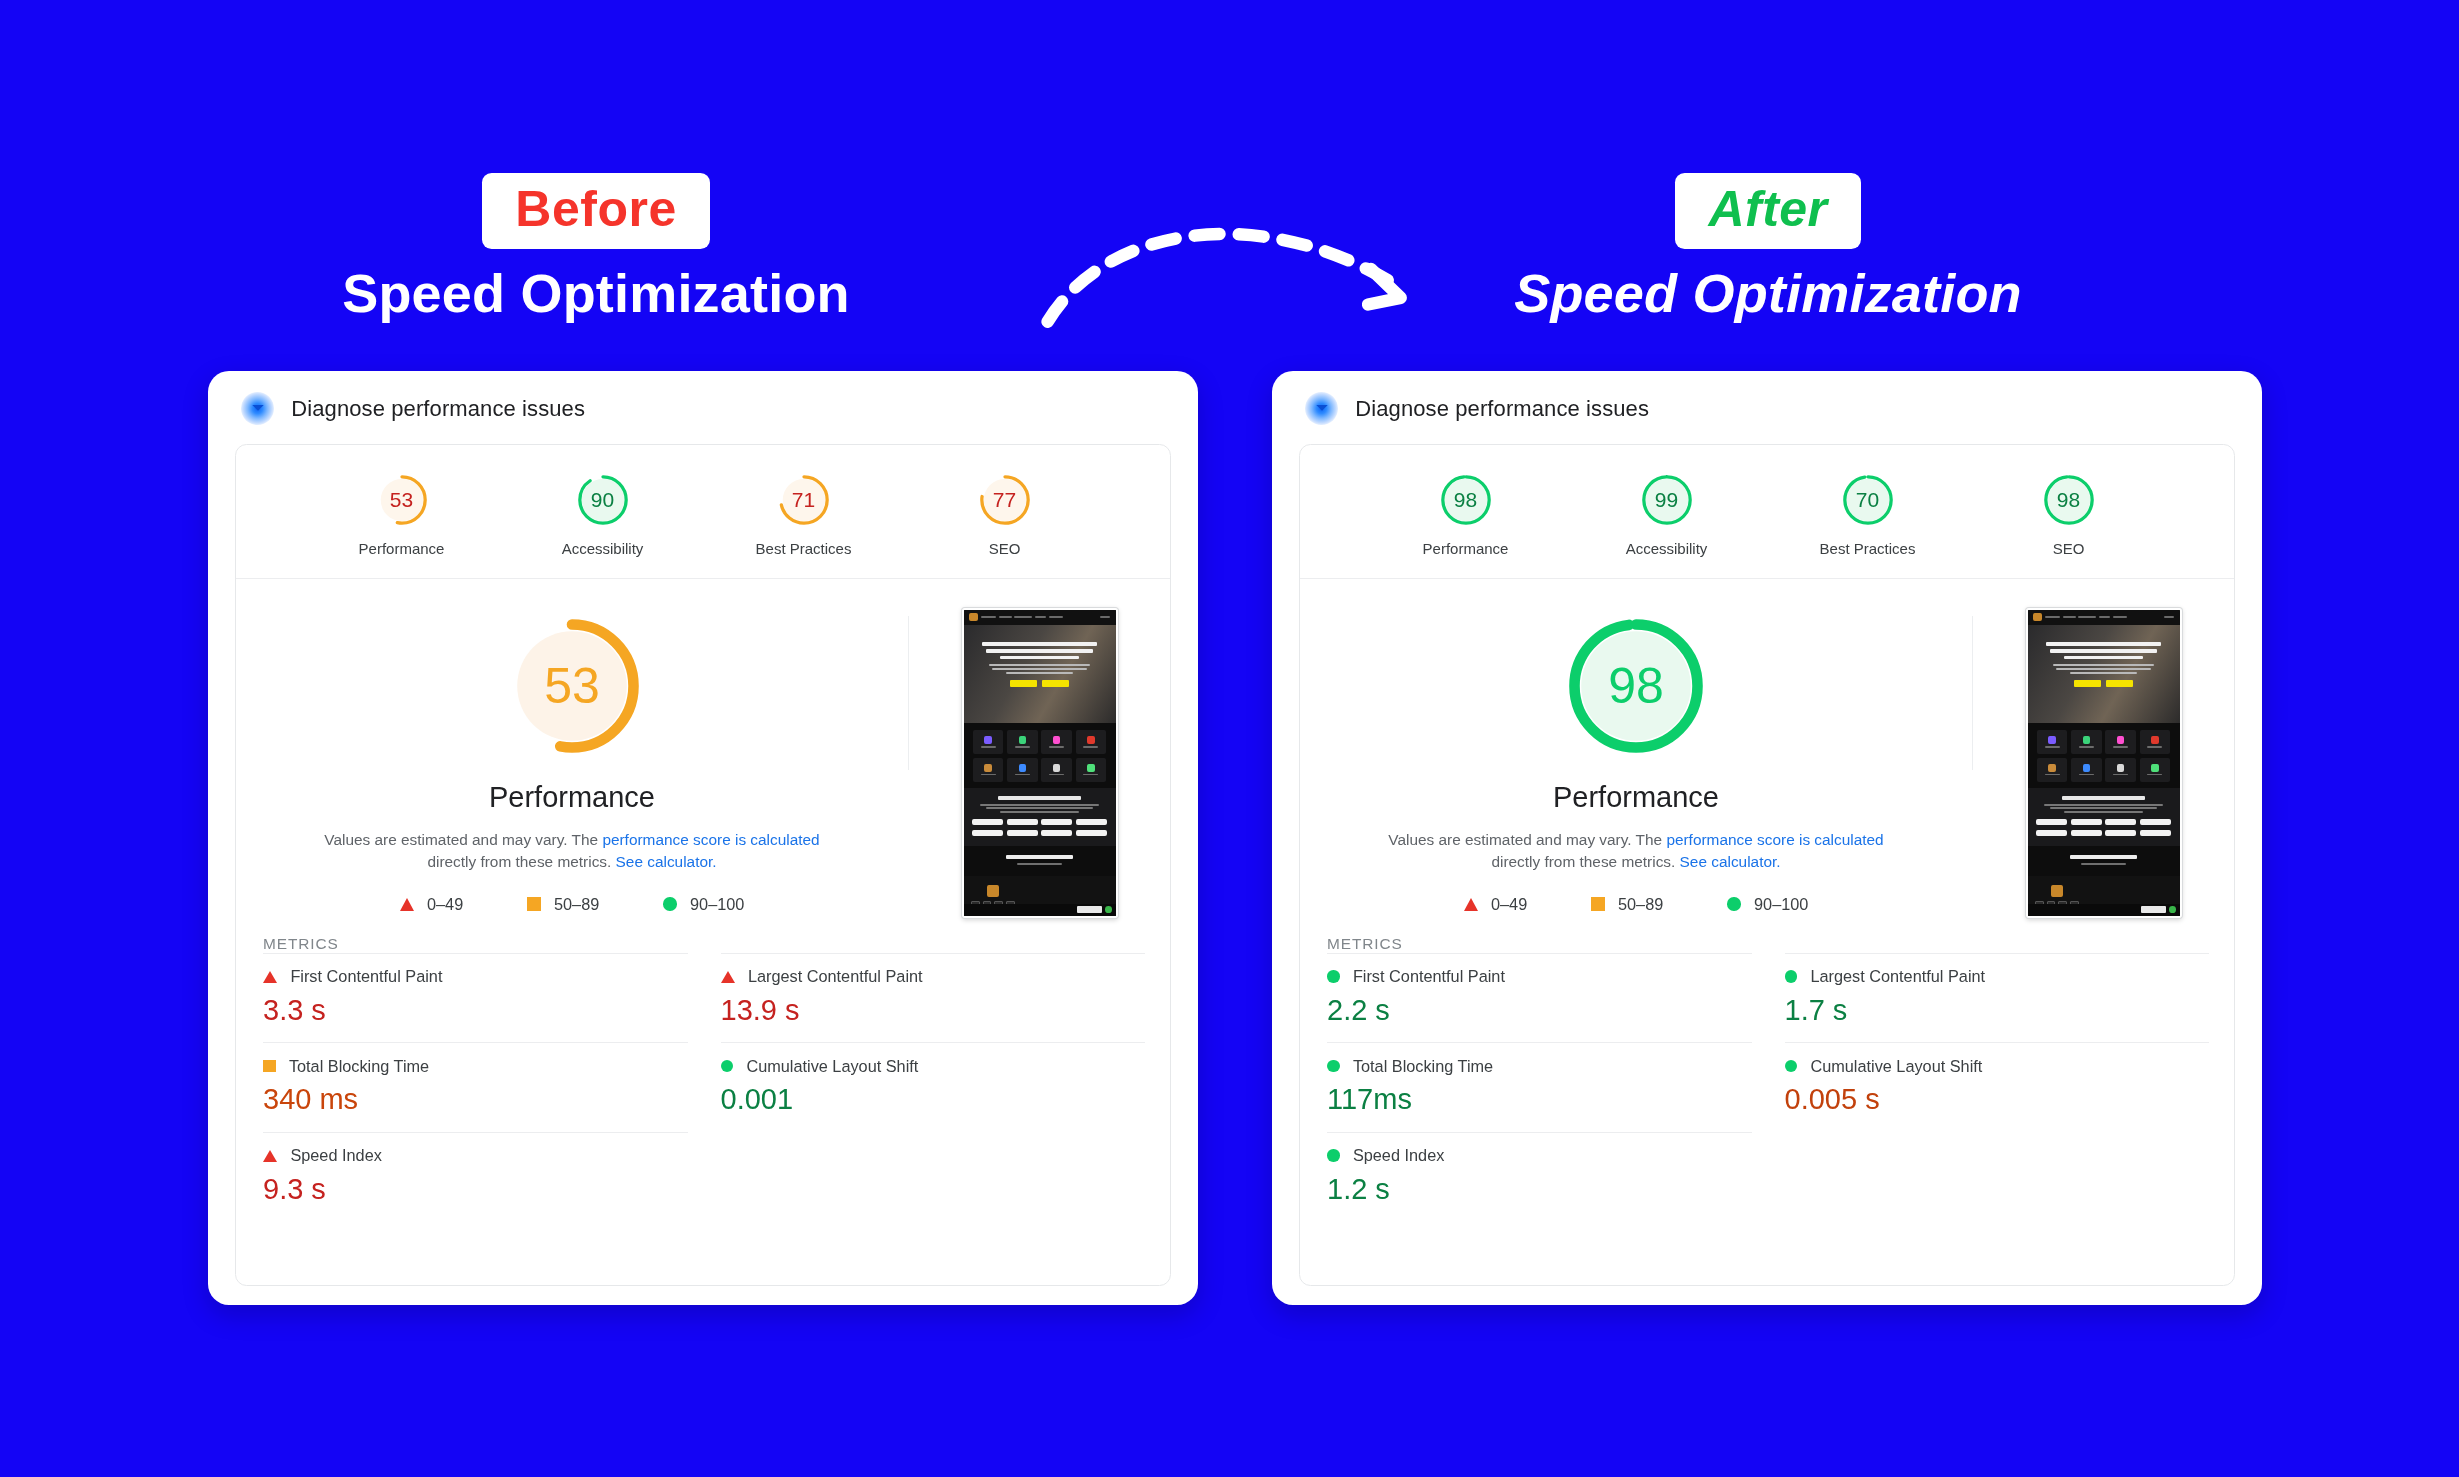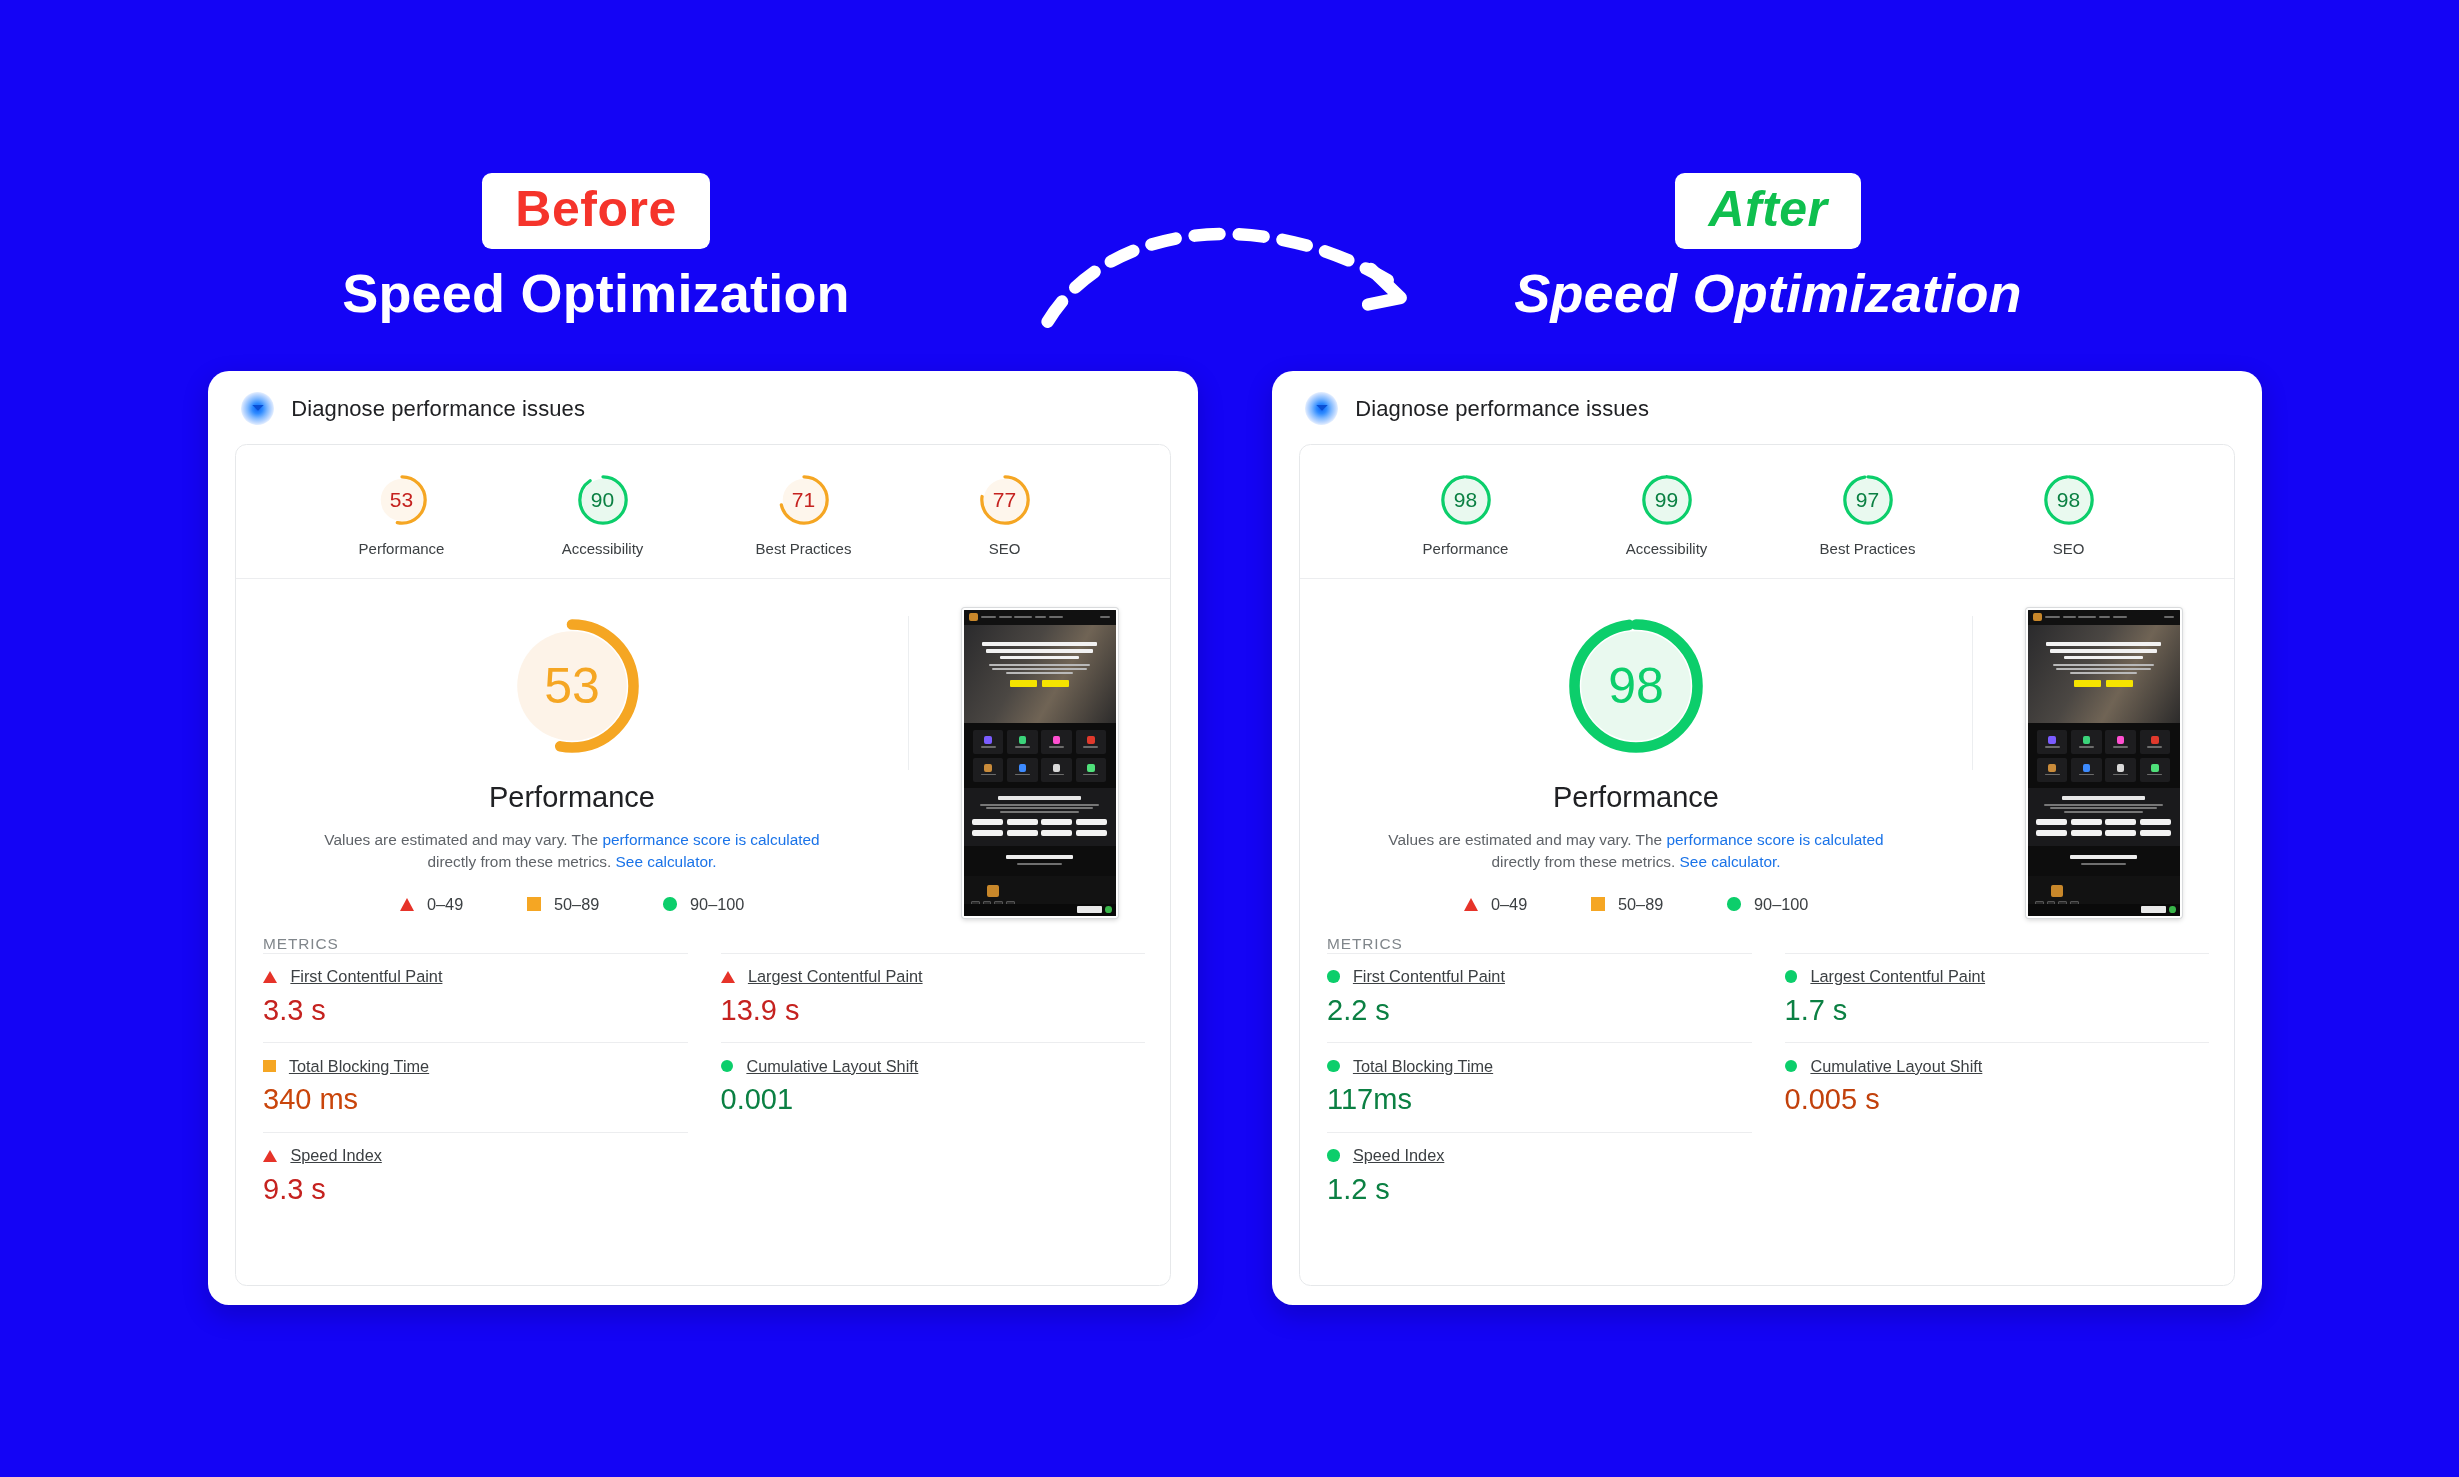--- a/index.html
+++ b/index.html
@@ -162,21 +162,21 @@
 
   
   .metrics-label{
     font-size:15.4px;color:#80868b;letter-spacing:0.9px;
     padding:17.3px 0 0 27px;
   }
   .metrics-grid{display:flex;padding:0 25px 0 27px;gap:33px;}
   .mcol{flex:1;}
   .mrow{border-top:1px solid #ecedef;padding:13.4px 0 15.4px;}
   .mrow .mhead{display:flex;align-items:center;gap:13.4px;}
-  .mrow .mname{font-size:16.3px;color:#3c4043;text-decoration:underline;}
+  .mrow .mname{font-size:16.3px;color:#3c4043;}
   .mrow .mval{font-size:29px;margin-top:7.7px;margin-left:0;}
   .m-ico-tri{width:0;height:0;border-left:7.7px solid transparent;border-right:7.7px solid transparent;border-bottom:12.5px solid #e63329;}
   .m-ico-sq{width:12.5px;height:12.5px;background:#f5a623;}
   .m-ico-dot{width:12.5px;height:12.5px;border-radius:50%;background:#0CCE6B;}
 </style>
 </head>
 <body>
 
 <div class="stage">
 
@@ -479,21 +479,21 @@
           </div>
           <div class="score-label">Accessibility</div>
         </div>
 
         <div class="score-item">
           <div class="gauge-sm">
             <svg width="56" height="56" viewBox="0 0 58 58">
               <circle cx="29" cy="29" r="22" fill="#E9F9EF"></circle>
               <circle cx="29" cy="29" r="24" fill="none" stroke="#0CCE6B" stroke-width="3.4" stroke-linecap="round" stroke-dasharray="146.3 4.5" transform="rotate(-90 29 29)"></circle>
             </svg>
-            <div class="val" style="color:#0B8043">97</div>
+            <div class="val" style="color:#0B8043">70</div>
           </div>
           <div class="score-label">Best Practices</div>
         </div>
 
         <div class="score-item">
           <div class="gauge-sm">
             <svg width="56" height="56" viewBox="0 0 58 58">
               <circle cx="29" cy="29" r="22" fill="#E9F9EF"></circle>
               <circle cx="29" cy="29" r="24" fill="none" stroke="#0CCE6B" stroke-width="3.4" stroke-linecap="round" stroke-dasharray="147.8 3.0" transform="rotate(-90 29 29)"></circle>
             </svg>

